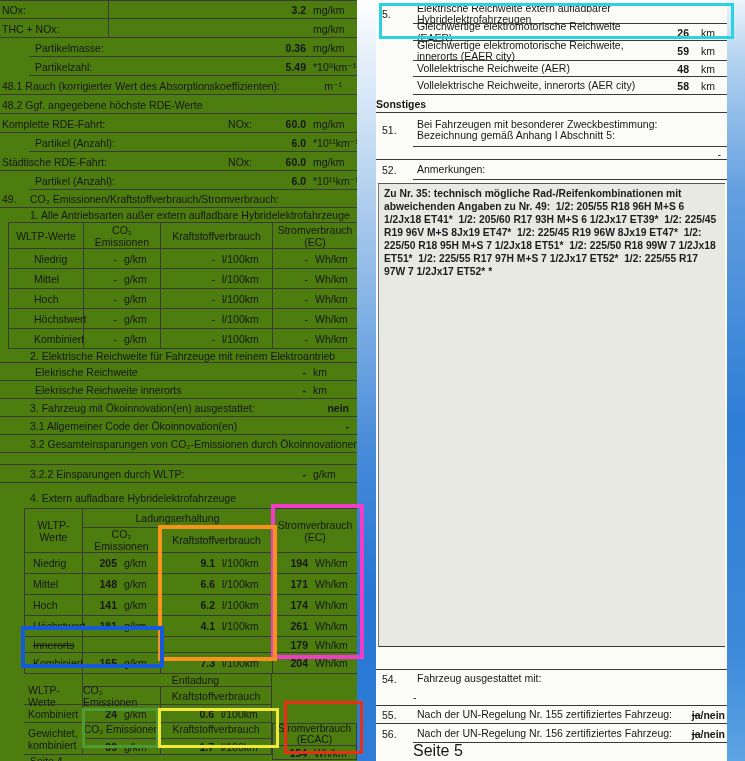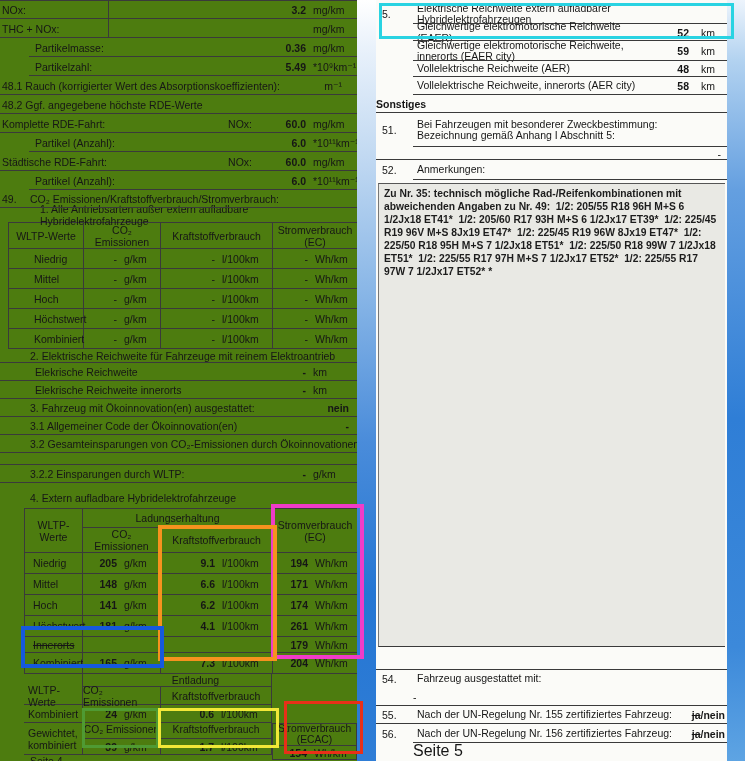--- a/index.html
+++ b/index.html
@@ -20,21 +20,21 @@
   .lbl{flex:1;padding-left:2px;white-space:nowrap}
   .ind .lbl{padding-left:35px}
   .ind .ln{left:29px}
   .ind35 .lbl{padding-left:35px}
   .lbl30 .lbl{padding-left:30px}
   .mid{margin-right:4px}
   .val{width:50px;text-align:right;font-weight:700;white-space:nowrap}
   .unit{width:44px;margin-left:7px;text-align:left;white-space:nowrap}
   .valwide{margin-left:auto;font-weight:700;padding-right:8px}
   .num49{width:28px;padding-left:2px}
-  .sub1{height:14px;display:flex;align-items:center;font-size:10.5px;padding-left:40px}
+  .sub1{height:14px;display:flex;align-items:center;font-size:10.5px;padding-left:30px}
   .sec4h{height:14px;display:flex;align-items:center;font-size:10.5px;padding-left:30px;margin-top:8px}
   .blank{height:12px}
   .h14{height:14px}.h18{height:18px}
   
   .t{border-collapse:collapse;table-layout:fixed;font-size:10.5px}
   .t th,.t td{border:1px solid #3a3a3a;padding:0;font-weight:400;vertical-align:middle}
   .t th{text-align:center;white-space:pre-line;line-height:12px}
   .t1{margin-left:8px;width:349px}
   .t1 .lab{padding-left:25px}
   .t1 tr.hd{height:26px}
@@ -522,21 +522,21 @@
   <div class="pr">
 
     <div class="rrow" style="height:24px;padding-top:4px;box-sizing:border-box">
       <span class="rnum">5.</span>
       <span class="rlbl">Elektrische Reichweite extern aufladbarer Hybridelektrofahrzeugen</span>
       <div class="ln"></div>
     </div>
     <div class="rrow" style="height:17px">
       <span class="rnum"></span>
       <span class="rlbl">Gleichwertige elektromotorische Reichweite (EAER)</span>
-      <span class="rval">52</span>
+      <span class="rval">26</span>
       <span class="runit">km</span>
       <div class="ln"></div>
     </div>
     <div class="rrow" style="height:20px">
       <span class="rnum"></span>
       <span class="rlbl" style="max-width:255px">Gleichwertige elektromotorische Reichweite, innerorts (EAER city)</span>
       <span class="rval">59</span>
       <span class="runit">km</span>
       <div class="ln"></div>
     </div>

